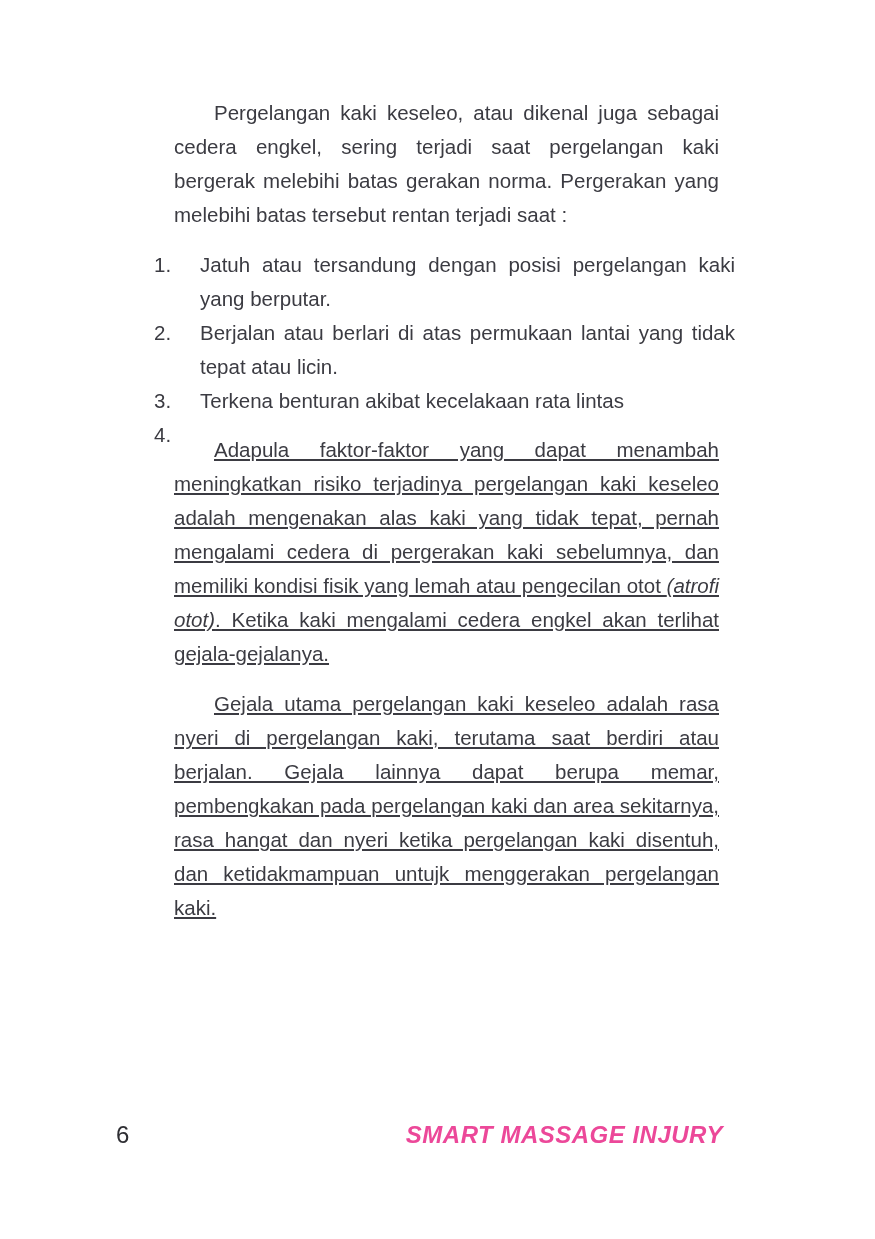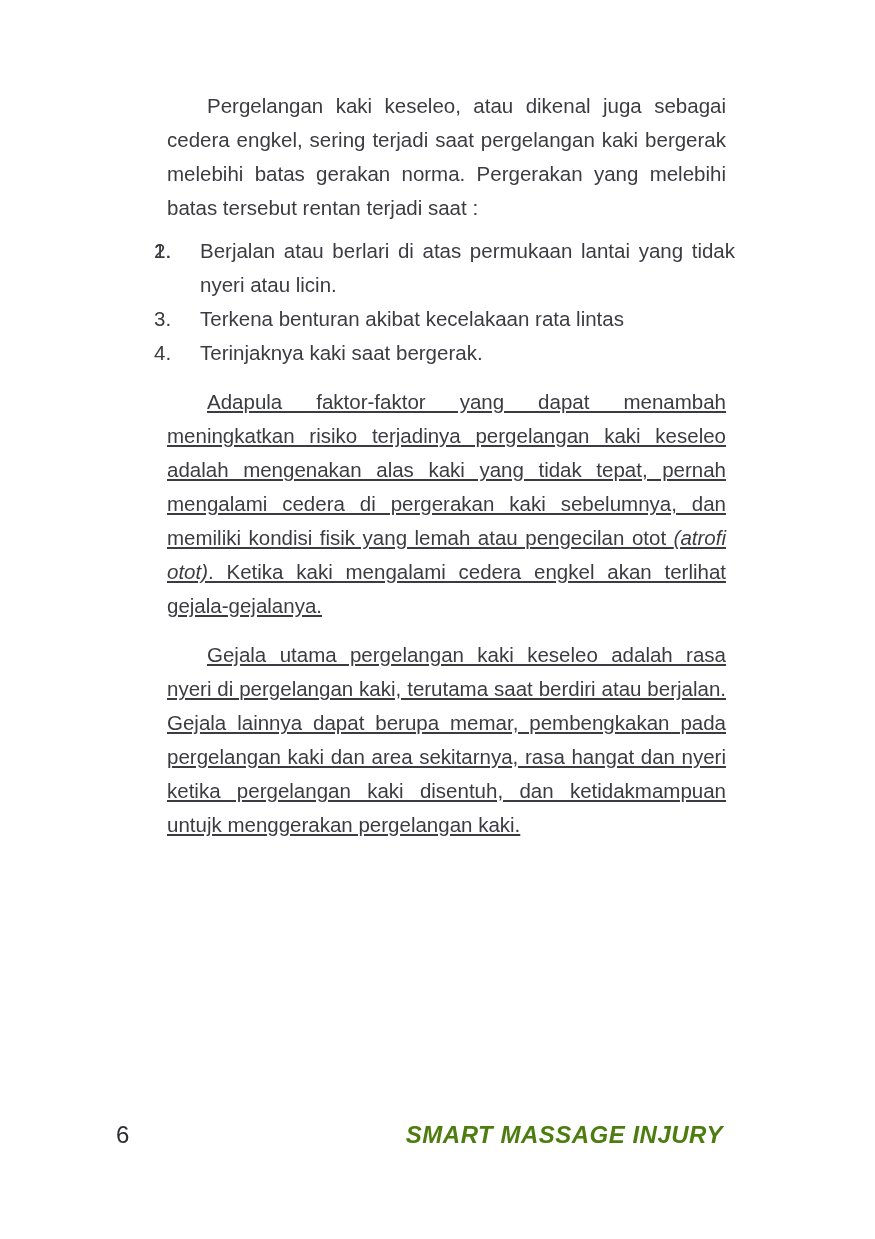--- a/index.html
+++ b/index.html
@@ -19,21 +19,21 @@
     position: absolute;
     left: 158px;
     top: 80px;
     width: 577px;
     color: #3b3b42;
     font-size: 20.5px;
     line-height: 34px;
     text-align: justify;
   }
   .para {
-    margin: 9px;
+    margin: 16px;
     text-indent: 40px;
   }
   .para.spaced {
     margin-top: 15px;
     text-decoration: underline;
   }
   .numbered-list {
     margin: 0;
     padding: 0;
     list-style: none;
@@ -59,51 +59,51 @@
     line-height: 34px;
     color: #2e2e33;
     font-family: "Liberation Sans", sans-serif;
   }
   .footer-book-title {
     position: absolute;
     right: 152px;
     top: 1118px;
     font-size: 24px;
     line-height: 34px;
-    color: #4d7c0f;
+    color: #ec4899;
     font-style: italic;
     font-weight: bold;
     letter-spacing: 0.5px;
     font-family: "Liberation Sans", sans-serif;
   }
 </style>
 </head>
 <body>
 
 <div class="page">
 
   <div class="content">
 
     <p class="para">Pergelangan kaki keseleo, atau dikenal juga sebagai cedera engkel, sering terjadi saat pergelangan kaki bergerak melebihi batas gerakan norma. Pergerakan yang melebihi batas tersebut rentan terjadi saat :</p>
 
     <div class="numbered-list">
       <div class="list-item">
         <span class="list-number">1.</span>
+        <span>Jatuh atau tersandung dengan posisi pergelangan kaki yang berputar.</span>
       </div>
       <div class="list-item">
         <span class="list-number">2.</span>
-        <span>Berjalan atau berlari di atas permukaan lantai yang tidak nyeri atau licin.</span>
+        <span>Berjalan atau berlari di atas permukaan lantai yang tidak tepat atau licin.</span>
       </div>
       <div class="list-item">
         <span class="list-number">3.</span>
         <span>Terkena benturan akibat kecelakaan rata lintas</span>
       </div>
       <div class="list-item">
         <span class="list-number">4.</span>
-        <span>Terinjaknya kaki saat bergerak.</span>
       </div>
     </div>
 
     <p class="para spaced"><span>Adapula faktor-faktor yang dapat menambah meningkatkan risiko terjadinya pergelangan kaki keseleo adalah mengenakan alas kaki yang tidak tepat, pernah mengalami cedera di pergerakan kaki sebelumnya, dan memiliki kondisi fisik yang lemah atau pengecilan otot </span><span class="italic-term">(atrofi otot)</span><span>. Ketika kaki mengalami cedera engkel akan terlihat gejala-gejalanya.</span></p>
 
     <p class="para spaced">Gejala utama pergelangan kaki keseleo adalah rasa nyeri di pergelangan kaki, terutama saat berdiri atau berjalan. Gejala lainnya dapat berupa memar, pembengkakan pada pergelangan kaki dan area sekitarnya, rasa hangat dan nyeri ketika pergelangan kaki disentuh, dan ketidakmampuan untujk menggerakan pergelangan kaki.</p>
 
   </div>
 
   <div class="footer-page-number">6</div>

